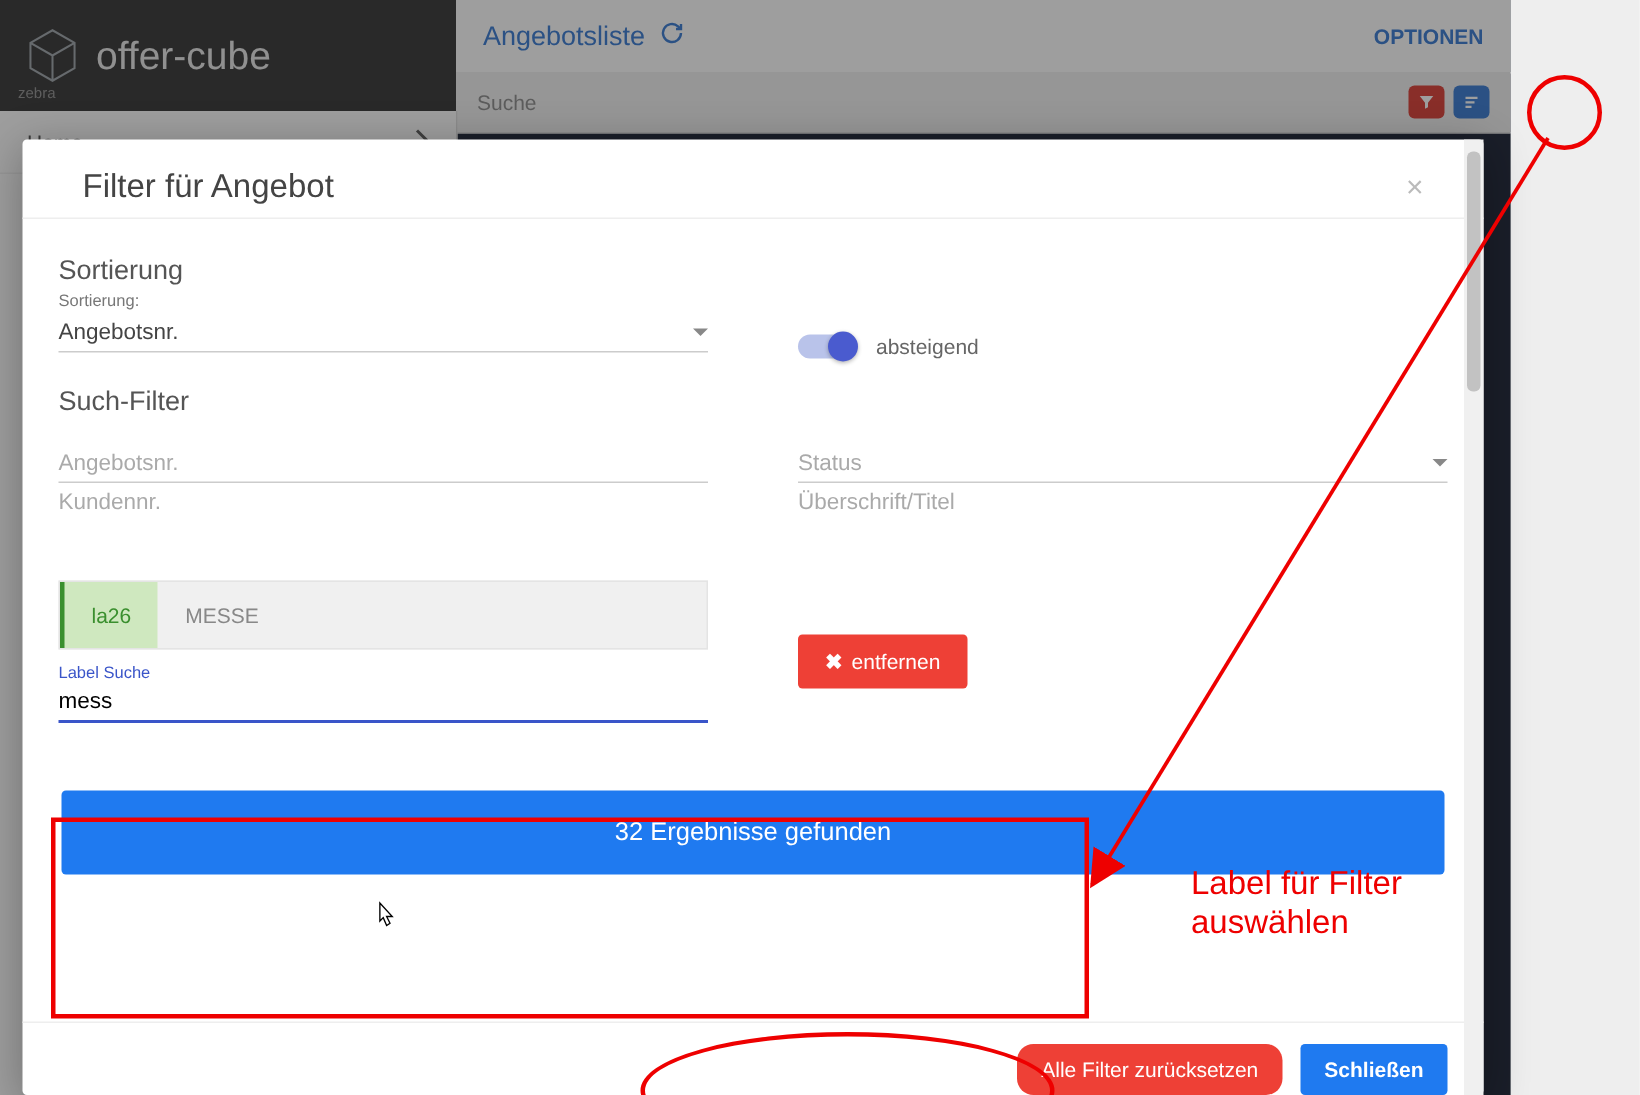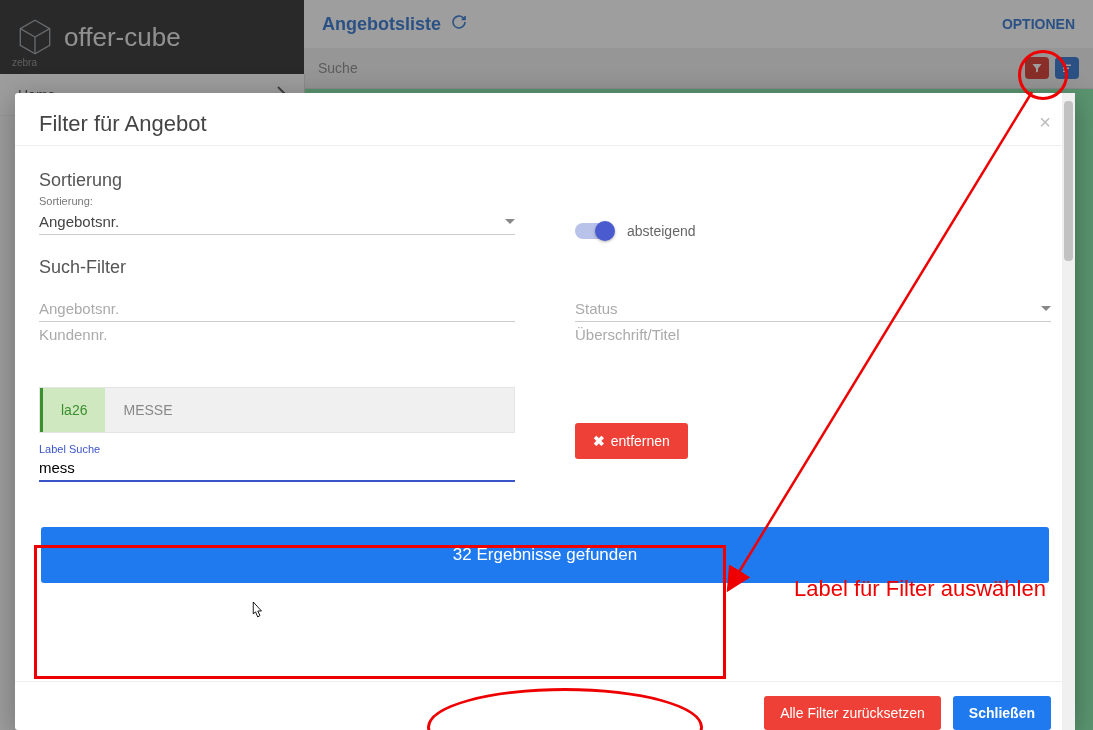--- a/index.html
+++ b/index.html
@@ -1,40 +1,40 @@
 <!DOCTYPE html>
 <html><head>
 <meta charset="utf-8">
 <style>
   html,body{margin:0;padding:0;font-family:-apple-system,Helvetica,Arial,sans-serif;background:#eee;overflow:hidden;}
-  .viewport{position:relative;width:1093px;height:730px;background:#86efac;}
+  .viewport{position:relative;width:1007px;height:730px;background:#0f172a;}
   
   .topbar{position:absolute;top:0;left:0;width:304px;height:74px;background:#2b2b2b;color:#e6e6e6;display:flex;align-items:center;padding-left:14px;box-sizing:border-box;}
   .cube-logo{width:42px;height:42px;margin-right:8px;position:relative;}
   .cube-logo svg{width:42px;height:42px;stroke:#9aa0a6;stroke-width:1.3;fill:none;}
   .brand{font-size:26px;font-weight:300;color:#e6e6e6;}
   .sub-brand{font-size:10px;color:#8a8a8a;position:absolute;bottom:6px;left:12px;}
   .header-right{position:absolute;top:0;left:304px;right:0;height:48px;background:#fff;display:flex;align-items:center;padding:0 18px;border-bottom:1px solid #e2e2e2;}
-  .header-title{color:#2f74d0;font-size:18px;font-weight:700;}
+  .header-title{color:#2f74d0;font-size:18px;font-weight:400;}
   .refresh-icon{margin-left:10px;color:#2f74d0;}
   .header-actions{margin-left:auto;font-size:14px;color:#2f74d0;font-weight:600;}
   .searchbar{position:absolute;top:48px;left:304px;right:0;height:40px;background:#f0f0f0;border-bottom:1px solid #ddd;display:flex;align-items:center;padding:0 14px;color:#888;font-size:14px;}
   .searchbar .right-chips{margin-left:auto;display:flex;gap:6px;}
   .chip{width:24px;height:22px;border-radius:4px;display:flex;align-items:center;justify-content:center;}
   .chip.red{background:#d9342b;}
   .chip.blue{background:#2f74d0;}
   .chip svg{width:12px;height:12px;fill:#fff;}
   
   .sidebar{position:absolute;top:74px;left:0;width:304px;bottom:0;background:#fff;border-right:1px solid #ddd;}
   .sidebar-item{padding:12px 18px;font-size:14px;color:#444;display:flex;align-items:center;justify-content:space-between;border-bottom:1px solid #f0f0f0;}
   
   .dim{position:absolute;inset:0;background:rgba(40,40,40,0.45);}
   
   .modal{position:absolute;top:93px;left:15px;right:18px;bottom:0;background:#fff;border-radius:3px;box-shadow:0 6px 30px rgba(0,0,0,.3);display:flex;flex-direction:column;}
-  .modal-head{padding:18px 24px 8px;border-bottom:1px solid #eee;display:flex;align-items:flex-start;}
+  .modal-head{padding:18px 40px 8px;border-bottom:1px solid #eee;display:flex;align-items:flex-end;}
   .modal-head h2{margin:0;font-size:22px;font-weight:400;color:#444;}
   .modal-close{margin-left:auto;color:#bbb;font-size:20px;cursor:pointer;}
   .modal-body{padding:6px 24px 0;flex:1;overflow:hidden;position:relative;}
   .section-h{font-size:18px;color:#555;margin:18px 0 4px;font-weight:400;}
   .row{display:flex;gap:60px;}
   .col{flex:1;position:relative;}
   .col.small{max-width:510px;}
   .field-label{font-size:11px;color:#777;margin-bottom:2px;}
   .field-val{font-size:15px;color:#444;border-bottom:1px solid #ccc;padding:4px 0;display:flex;justify-content:space-between;align-items:center;}
   .placeholder{color:#aaa;}
@@ -52,21 +52,21 @@
   .tag.idle{color:#888;}
   .label-search-label{font-size:11px;color:#3a55c9;margin-top:10px;}
   .label-search-input{width:100%;border:none;border-bottom:2px solid #3a55c9;font-size:15px;padding:4px 0;outline:none;font-family:inherit;}
   .remove-btn{background:#ee4036;color:#fff;border:none;padding:10px 18px;font-size:14px;border-radius:3px;display:inline-flex;align-items:center;gap:6px;cursor:pointer;}
   .remove-btn .x{font-weight:700;}
   
   .results-btn{margin:45px 2px 0;background:#1f7af0;color:#fff;font-size:17px;font-weight:500;text-align:center;padding:18px 0;border-radius:3px;cursor:pointer;}
   
   .modal-foot{padding:14px 24px 0;display:flex;justify-content:flex-end;gap:12px;border-top:1px solid #eee;}
   .foot-btn{border:none;padding:9px 16px;font-size:14px;border-radius:3px;color:#fff;cursor:pointer;}
-  .foot-btn.red{background:#ee4036;}
+  .foot-btn.red{background:#ee4036;border-radius:11px;}
   .foot-btn.blue{background:#1f7af0;font-weight:bold;}
   
   .anno{position:absolute;pointer-events:none;}
   .anno-text{color:#e00;font-size:22px;font-weight:500;font-family:Arial,sans-serif;margin-left:44px;}
   .red-rect{position:absolute;border:3px solid #e00;}
   .red-circle{position:absolute;border:3px solid #e00;border-radius:50%;}
   .red-circle.filter{left:1018px;top:50px;width:44px;height:44px;}
   .red-oval{position:absolute;border:3px solid #e00;border-radius:50%;}
   svg.anno-line{position:absolute;left:0;top:0;pointer-events:none;}
   .cursor{position:absolute;left:232px;top:504px;}

